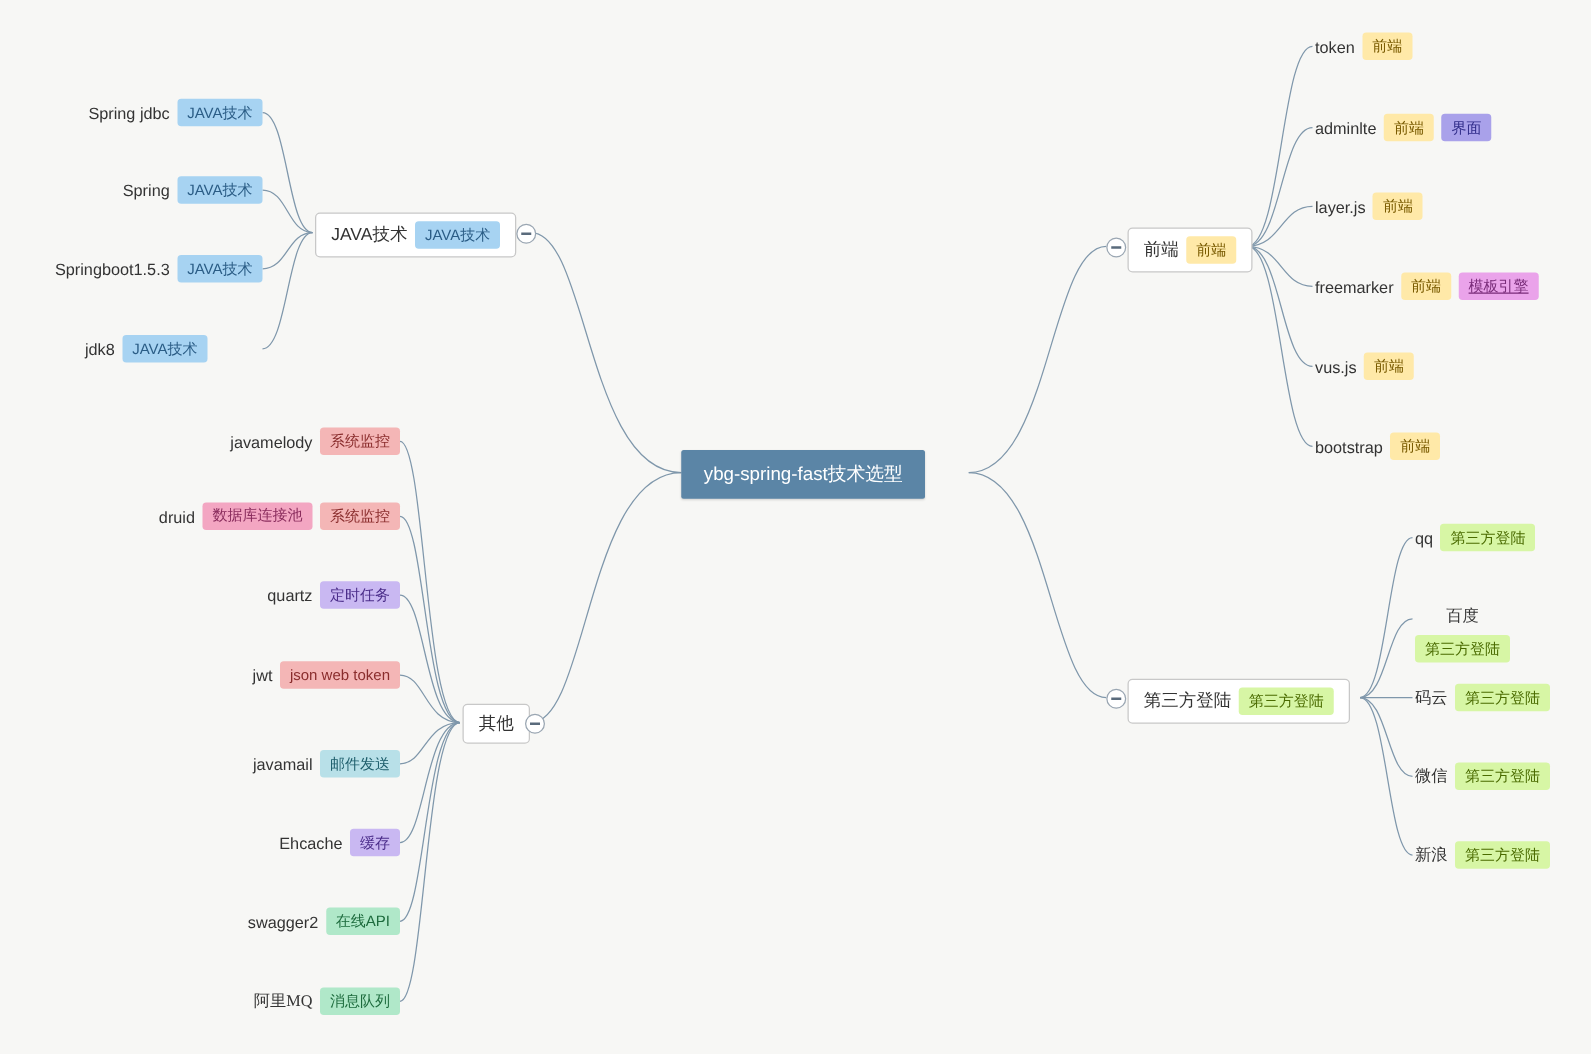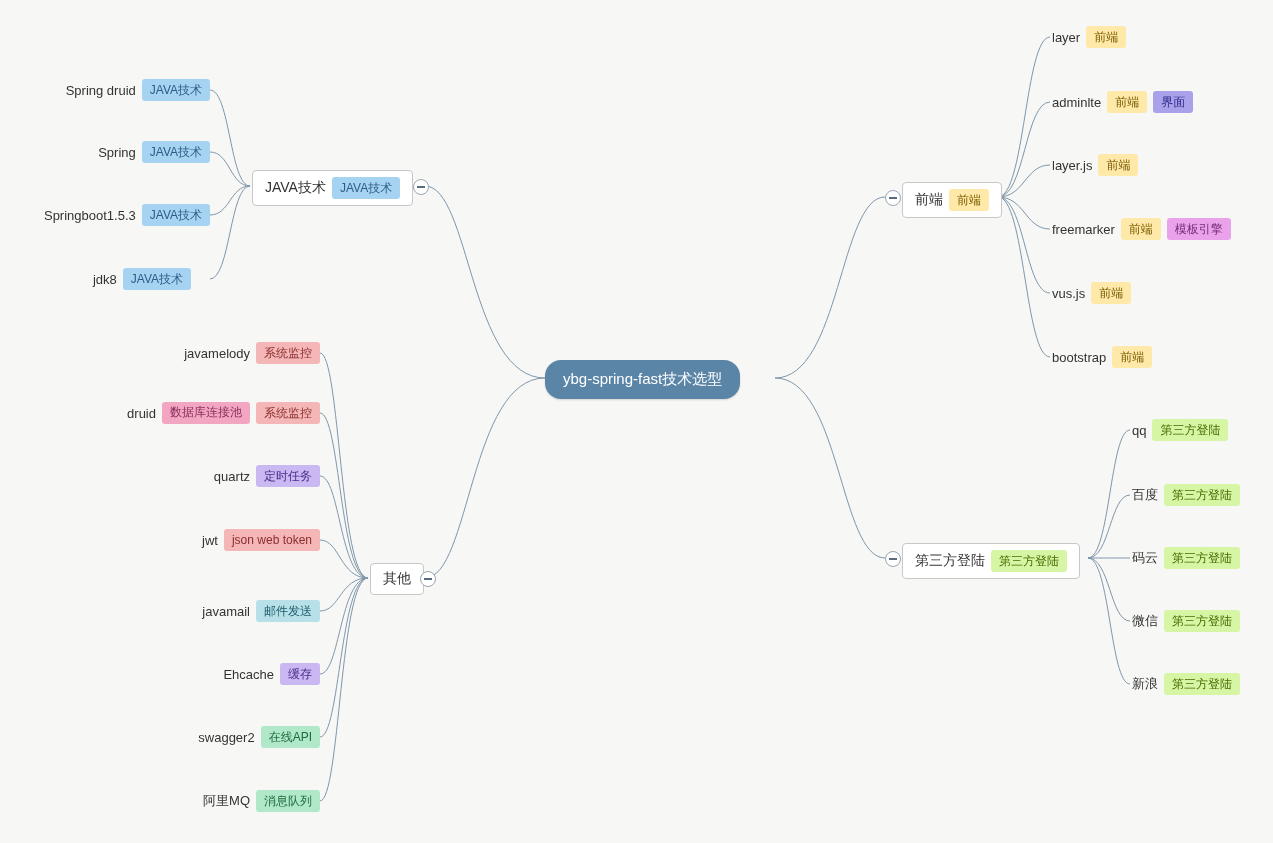--- a/index.html
+++ b/index.html
@@ -1,31 +1,31 @@
 <!DOCTYPE html>
 <html><head>
 <meta charset="utf-8">
 <style>
   html,body{margin:0;padding:0;width:1273px;height:843px;background:#f7f7f5;font-family:"Microsoft YaHei","PingFang SC",Arial,sans-serif;font-size:13px;color:#333;overflow:hidden;}
   .canvas{position:relative;width:1273px;height:843px;}
   svg.wires{position:absolute;left:0;top:0;width:1273px;height:843px;pointer-events:none;}
 
   .node{position:absolute;display:flex;align-items:center;gap:6px;white-space:nowrap;}
-  .root{position:absolute;background:#5b85a6;color:#fff;border-radius:16px;padding:10px 18px;font-size:15px;box-shadow:0 1px 2px rgba(0,0,0,.15);}
+  .root{position:absolute;background:#5b85a6;color:#fff;border-radius:2px;padding:10px 18px;font-size:15px;box-shadow:0 1px 2px rgba(0,0,0,.15);}
   .branch{position:absolute;background:#fff;border:1px solid #c8c8c8;border-radius:4px;padding:6px 12px;display:flex;align-items:center;gap:6px;}
   .branch .lbl{font-size:14px;}
   .tag{display:inline-block;padding:2px 8px;border-radius:3px;font-size:12px;line-height:18px;}
   .tag-blue   {background:#a7d3f2;color:#2b5d86;}
   .tag-yellow {background:#ffe9a8;color:#7a5b00;}
   .tag-lime   {background:#d7f6a5;color:#4a6b00;}
   .tag-pink   {background:#f4b6b6;color:#8a2d2d;text-align:center;}
   .tag-pink2  {background:#f3a6c2;color:#8a2d5d;font-family:Liberation Mono, monospace;}
   .tag-violet {background:#c9b8f2;color:#4b2d8a;}
   .tag-violet2{background:#a9a1ea;color:#312d8a;}
-  .tag-magenta{background:#eaa3ea;color:#7a2d7a;}
+  .tag-magenta{background:#eaa3ea;color:#7a2d7a;text-decoration:underline;}
   .tag-mint   {background:#b0e8c9;color:#1d6b3d;}
   .tag-sky    {background:#b8e0e8;color:#1d5d6b;}
 
   .toggle{position:absolute;width:14px;height:14px;border:1px solid #9aa6b2;border-radius:50%;background:#fff;display:flex;align-items:center;justify-content:center;}
   .toggle::after{content:"";display:block;width:8px;height:1.5px;background:#5a6b7c;}
 </style>
 </head>
 <body>
 <div class="canvas">
 
@@ -70,32 +70,32 @@
   <span>ybg-spring-fast技术选型</span>
 </div>
 
 <div class="branch" style="left:252px;top:170px;">
   <span class="lbl">JAVA技术</span>
   <span class="tag tag-blue">JAVA技术</span>
 </div>
 <div class="toggle" style="left:413px;top:179px;"></div>
 
 <div class="node" style="right:1063px;top:79px;">
-  <span>Spring druid</span>
+  <span>Spring jdbc</span>
   <span class="tag tag-blue">JAVA技术</span>
 </div>
 <div class="node" style="right:1063px;top:141px;">
   <span>Spring</span>
   <span class="tag tag-blue">JAVA技术</span>
 </div>
 <div class="node" style="right:1063px;top:204px;">
   <span>Springboot1.5.3</span>
   <span class="tag tag-blue">JAVA技术</span>
 </div>
-<div class="node" style="right:1082px;top:268px;text-align:center;">
+<div class="node" style="right:1107px;top:268px;text-align:center;">
   <span>jdk8</span>
   <span class="tag tag-blue">JAVA技术</span>
 </div>
 
 <div class="branch" style="left:370px;top:563px;">
   <span class="lbl">其他</span>
 </div>
 <div class="toggle" style="left:420px;top:571px;"></div>
 
 <div class="node" style="right:953px;top:342px;">
@@ -120,33 +120,33 @@
   <span class="tag tag-sky">邮件发送</span>
 </div>
 <div class="node" style="right:953px;top:663px;">
   <span>Ehcache</span>
   <span class="tag tag-violet">缓存</span>
 </div>
 <div class="node" style="right:953px;top:726px;">
   <span>swagger2</span>
   <span class="tag tag-mint">在线API</span>
 </div>
-<div class="node" style="right:953px;top:790px;">
+<div class="node" style="right:953px;top:790px;font-family:Liberation Serif, serif;">
   <span>阿里MQ</span>
   <span class="tag tag-mint">消息队列</span>
 </div>
 
 <div class="branch" style="left:902px;top:182px;">
   <span class="lbl">前端</span>
   <span class="tag tag-yellow">前端</span>
 </div>
 <div class="toggle" style="left:885px;top:190px;"></div>
 
 <div class="node" style="left:1052px;top:26px;">
-  <span>layer</span>
+  <span>token</span>
   <span class="tag tag-yellow">前端</span>
 </div>
 <div class="node" style="left:1052px;top:91px;">
   <span>adminlte</span>
   <span class="tag tag-yellow">前端</span>
   <span class="tag tag-violet2">界面</span>
 </div>
 <div class="node" style="left:1052px;top:154px;">
   <span>layer.js</span>
   <span class="tag tag-yellow">前端</span>
@@ -168,21 +168,21 @@
 <div class="branch" style="left:902px;top:543px;">
   <span class="lbl">第三方登陆</span>
   <span class="tag tag-lime">第三方登陆</span>
 </div>
 <div class="toggle" style="left:885px;top:551px;"></div>
 
 <div class="node" style="left:1132px;top:419px;">
   <span>qq</span>
   <span class="tag tag-lime">第三方登陆</span>
 </div>
-<div class="node" style="left:1132px;top:484px;">
+<div class="node" style="left:1132px;top:484px;flex-direction:column;">
   <span>百度</span>
   <span class="tag tag-lime">第三方登陆</span>
 </div>
 <div class="node" style="left:1132px;top:547px;">
   <span>码云</span>
   <span class="tag tag-lime">第三方登陆</span>
 </div>
 <div class="node" style="left:1132px;top:610px;">
   <span>微信</span>
   <span class="tag tag-lime">第三方登陆</span>

